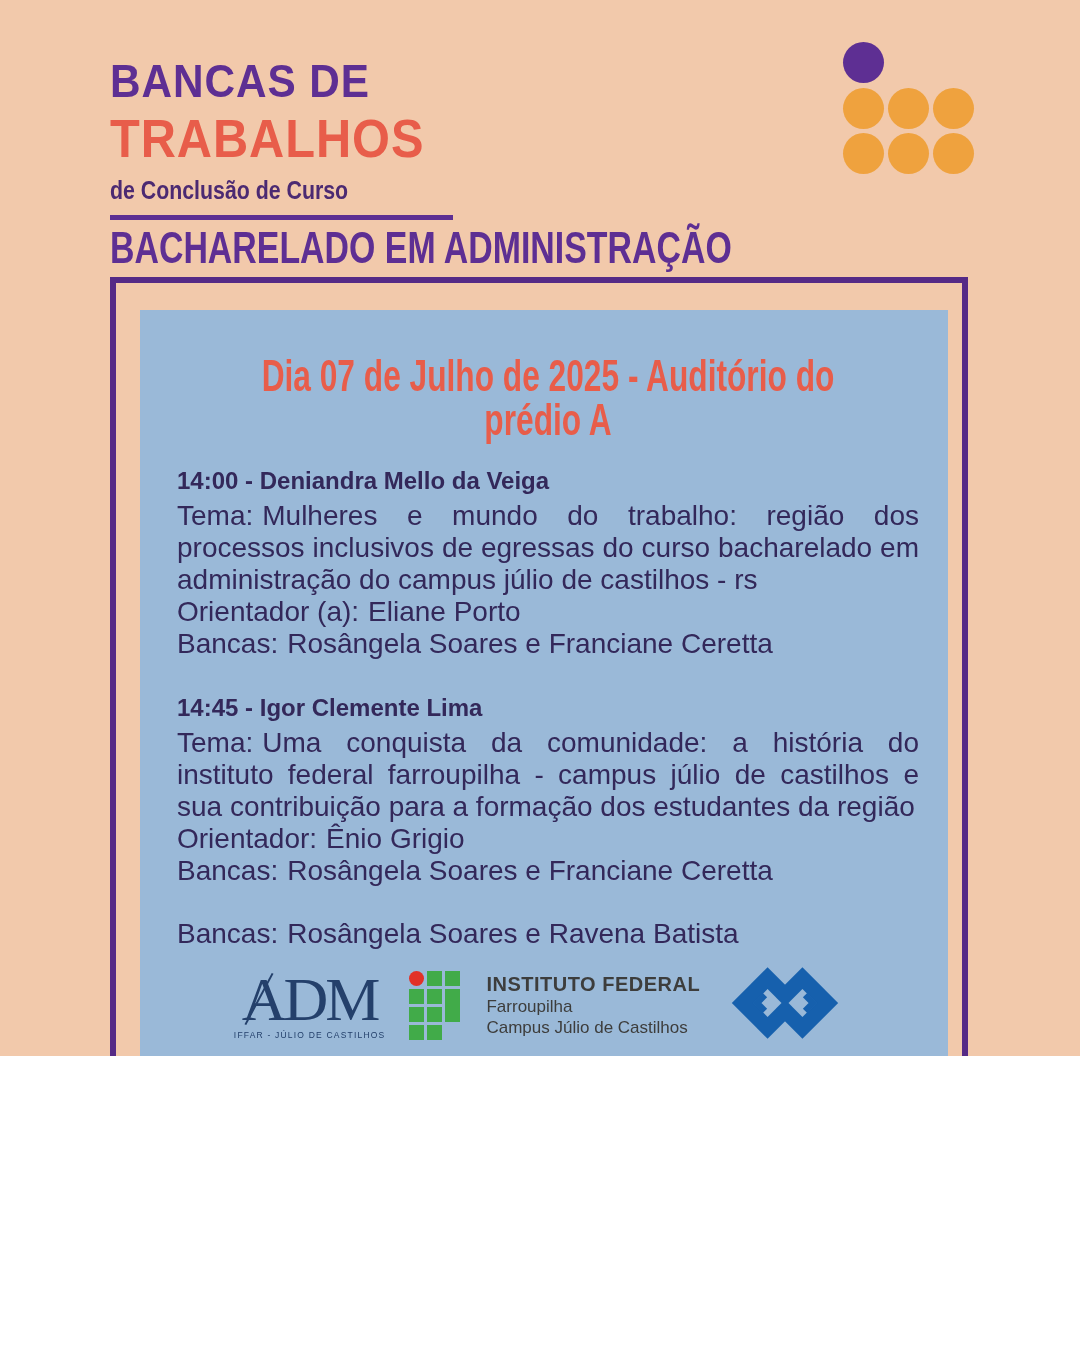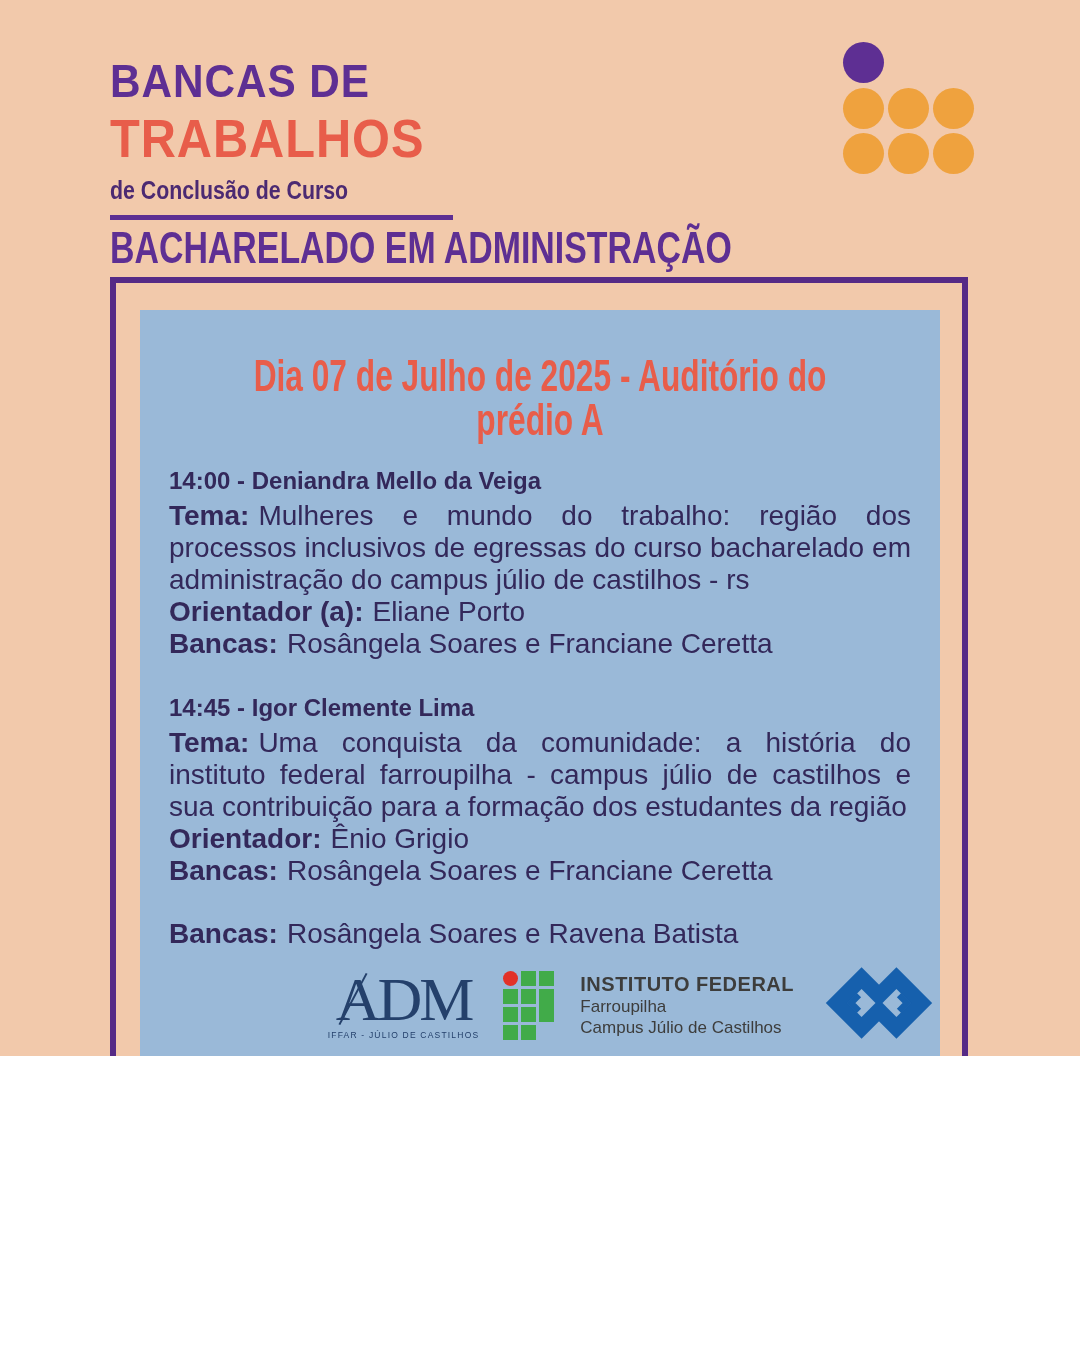--- a/index.html
+++ b/index.html
@@ -22,33 +22,33 @@
   
   .dot{width:41px;height:41px;border-radius:50%;}
   .dot-purple{position:absolute; left:843px; top:42px; background:#5e2f93;}
   .dots-grid{position:absolute; left:843px; top:88px; display:grid;
       grid-template-columns:repeat(3,41px); grid-auto-rows:41px; gap:4px;}
   .dot-orange{background:#efa23e;}
   
   .frame{position:absolute; left:110px; top:277px; width:846px; height:954px;
       border:6px solid #552a86;}
   .card{position:absolute; left:140px; top:310px; width:800px; height:1040px;
-      background:#9ab9d8;}
+      background:#9ab9d8;padding-left:8px;}
   .session-title{margin:44px auto 22px; text-align:center; color:#e85d4a;
       font-weight:800; font-size:44px; line-height:44px;}
   .stl{transform:scaleX(.72); transform-origin:center top; white-space:nowrap;}
   
   .entries{padding:0 29px; color:#33285a; font-size:28px; line-height:32px;}
   .entry{margin-bottom:31px;}
   .entry h3{font-size:24px; font-weight:800; margin:0 0 3px 0; line-height:33px;}
   .entry p{margin:0; text-align:justify;}
-  .lbl{font-weight:700; margin-right:9px;}
+  .lbl{font-weight:400; margin-right:9px;}
   
   .footer{position:absolute; left:140px; bottom:8px; width:800px;
-      display:flex; align-items:center; justify-content:flex-end; gap:24px;}
+      display:flex; align-items:center; justify-content:center; gap:24px;}
   .adm{position:relative; text-align:center; color:#24406b;
       font-family:"Liberation Serif",serif;}
   .adm-letters{font-size:62px; line-height:58px; letter-spacing:-3px;}
   .adm-stroke{position:absolute; left:24px; top:0px; width:2px; height:58px;
       background:#24406b; transform:rotate(28deg); transform-origin:center;}
   .adm-caption{font-size:8.5px; letter-spacing:1.2px; margin-top:2px;
       font-family:"Liberation Sans",sans-serif; color:#24406b; white-space:nowrap;}
   .if-logo{display:flex; align-items:center; gap:26px;}
   .if-squares{display:grid; grid-template-columns:repeat(3,15px);
       grid-template-rows:repeat(4,15px); gap:3px;}

